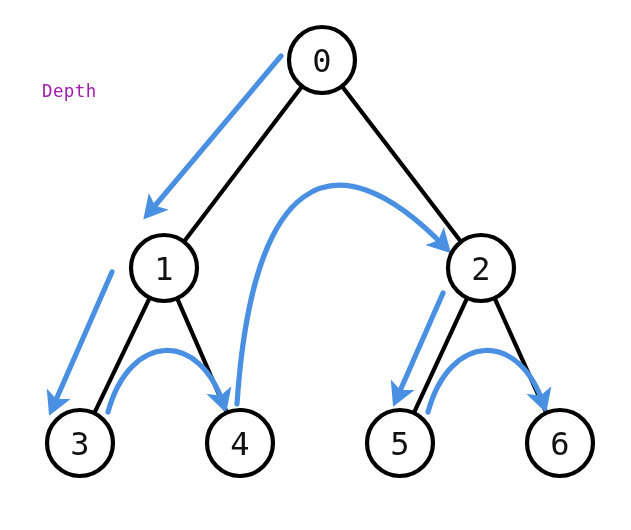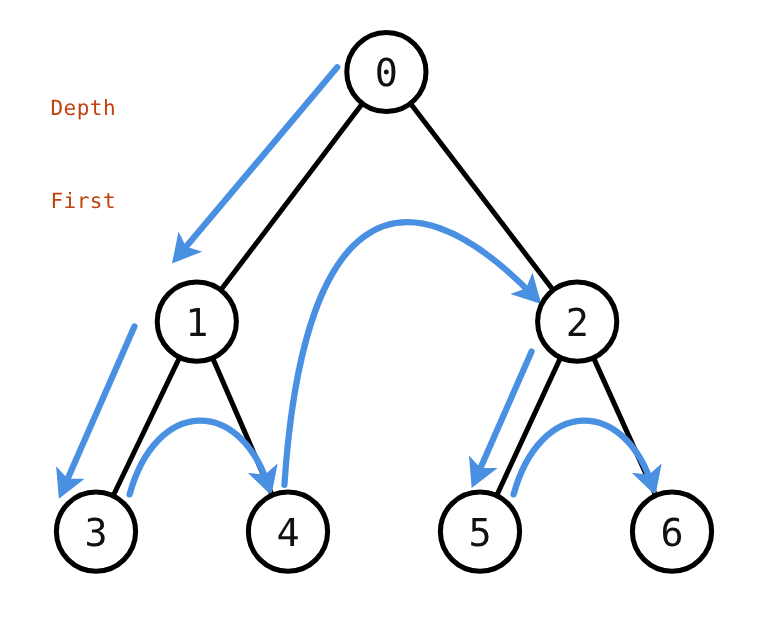--- a/index.html
+++ b/index.html
@@ -51,35 +51,34 @@
     stroke-linecap: round;
     stroke-linejoin: round;
   }
   .title-text {
     position: absolute;
     left: 42px;
     top: 28px;
     font-family: "DejaVu Sans Mono", "Liberation Mono", monospace;
     font-size: 17.5px;
     line-height: 25.5px;
-    color: #c2410c;
+    color: #a21caf;
     letter-spacing: 0.4px;
     white-space: pre;
     user-select: none;
   }
   .title-line { display: block; }
 </style>
 </head>
 <body>
 
 <div id="canvas">
 
   <div class="title-text">
     <span class="title-line">Depth</span>
-    <span class="title-line">First</span>
   </div>
 
   <svg id="diagram-svg" viewBox="0 0 631 530">
     <defs>
       <marker id="blue-arrowhead" markerWidth="5" markerHeight="5" refX="3.2" refY="2.5" orient="auto" markerUnits="strokeWidth">
         <path d="M 0 0 L 4.6 2.5 L 0 5 L 1.1 2.5 Z" fill="#4a90e2"></path>
       </marker>
     </defs>
 
     <g id="edges-layer">

